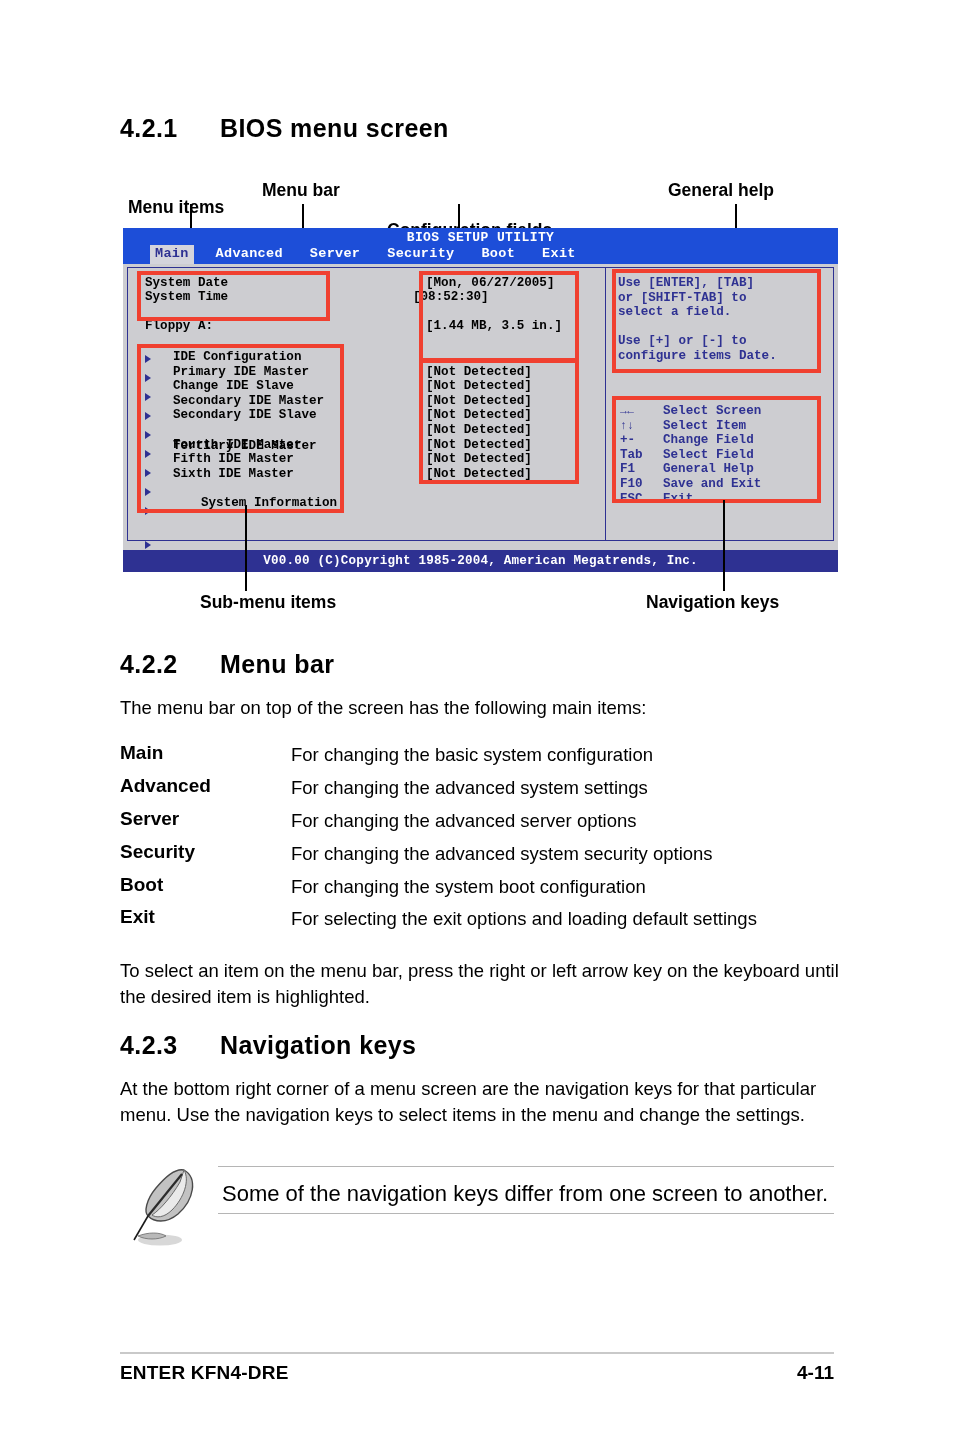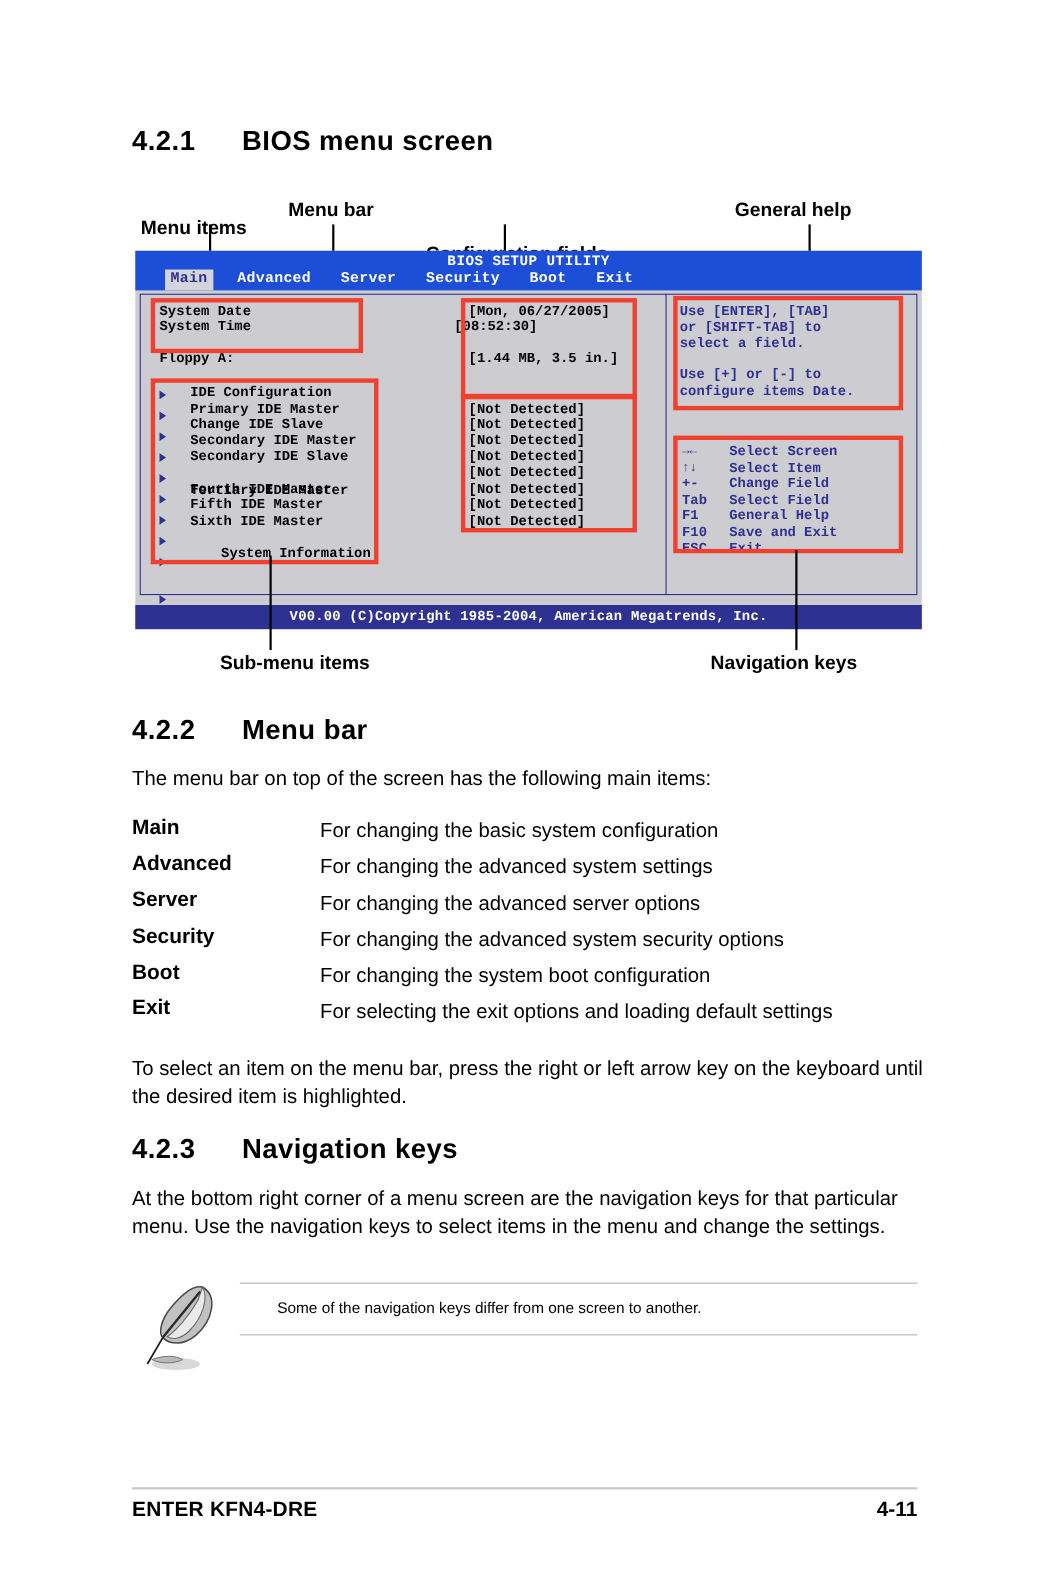--- a/index.html
+++ b/index.html
@@ -193,24 +193,23 @@
   }
 
   
   .note-rule {
     position: absolute;
     height: 1.2px;
     background: #b5b5b5;
   }
   .note-text {
     position: absolute;
-    font-size: 14px;
+    font-size: 22px;
     color: #000;
     white-space: nowrap;
-    margin-left: 30px;
   }
 
   
   .footer-rule {
     position: absolute;
     left: 120px;
     top: 1352px;
     width: 714px;
     height: 2px;
     background: #c9c9c9;

